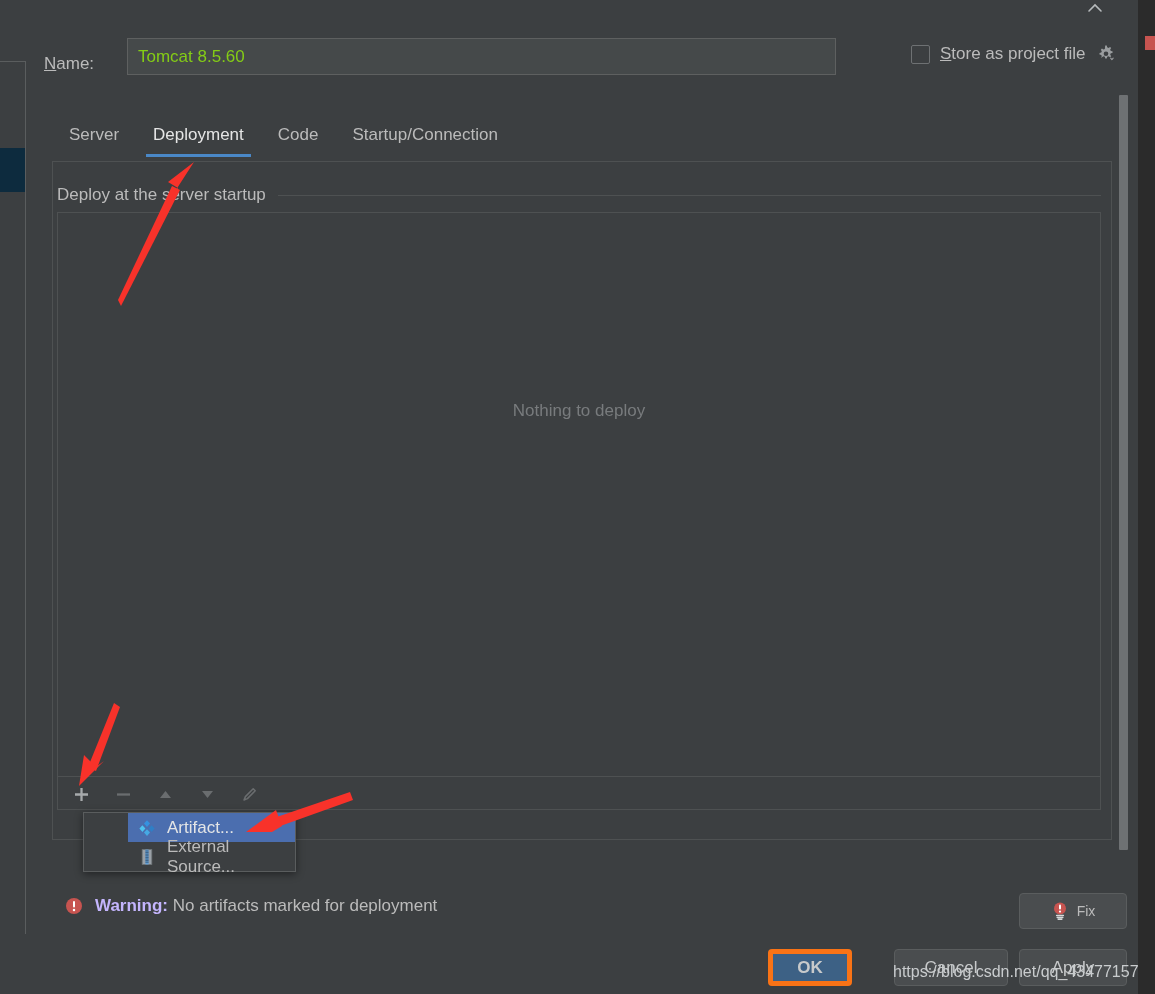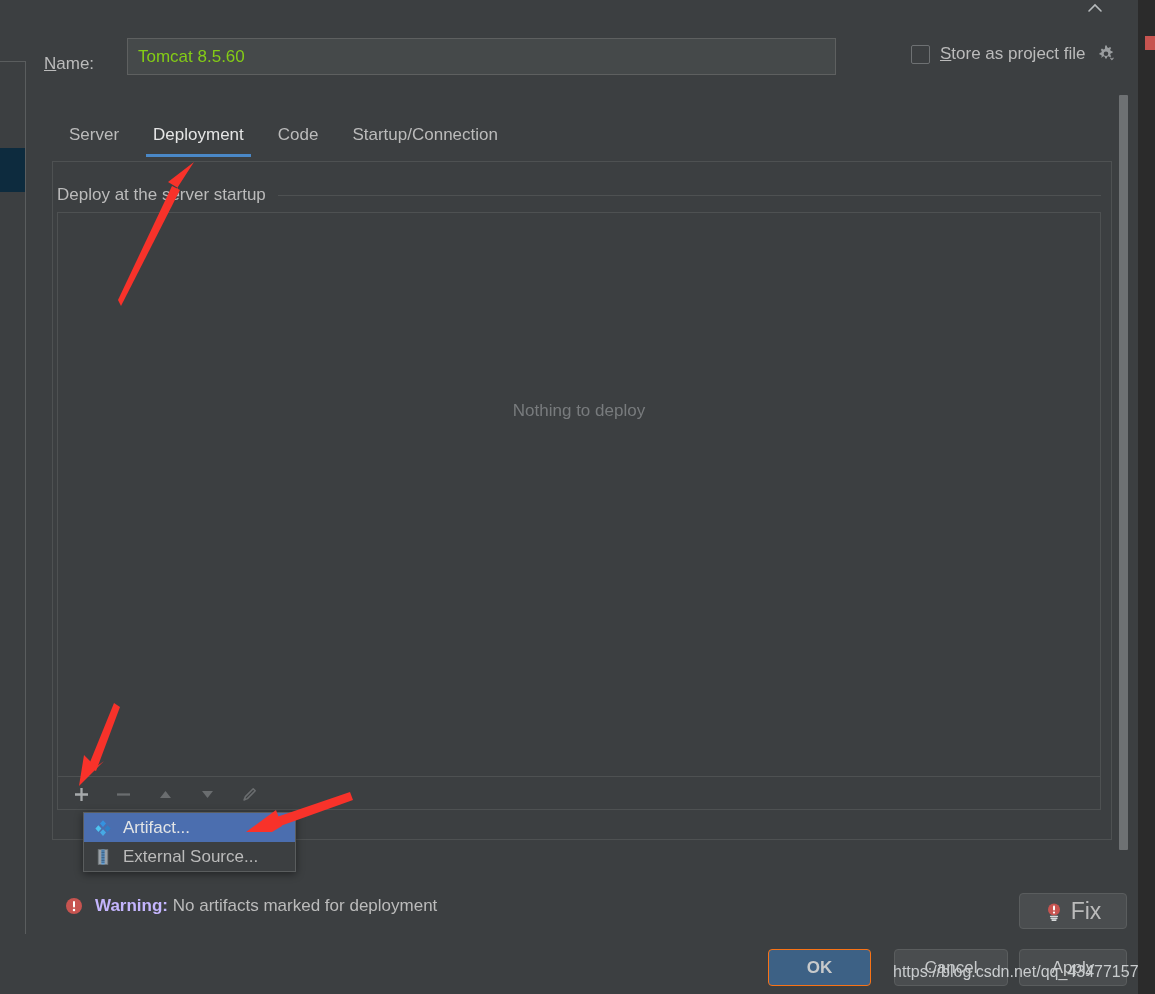--- a/index.html
+++ b/index.html
@@ -221,20 +221,21 @@
 
   
   .popup-menu {
     position: absolute;
     left: 57px; top: 812px;
     width: 213px;
     background: #3c3f41;
     border: 1px solid #5a5d5e;
     box-shadow: 0 2px 8px rgba(0,0,0,0.45);
     z-index: 30;
+    padding-left: 44px;
   }
   .menu-item {
     height: 29px;
     display: flex;
     align-items: center;
     gap: 11px;
     padding-left: 10px;
     font-size: 17px;
     color: #bbbbbb;
   }
@@ -267,21 +268,21 @@
     position: absolute;
     left: 993px; top: 893px;
     width: 108px; height: 36px;
     background: #4a4d4f;
     border: 1px solid #5a5d5e;
     border-radius: 4px;
     display: flex;
     align-items: center;
     justify-content: center;
     gap: 8px;
-    font-size: 23px;
+    font-size: 14px;
     color: #bbbbbb;
   }
   .bulb-icon { width: 18px; height: 20px; display:block; }
 
   
   .footer {
     position: absolute;
     left: 0; top: 949px;
     width: 1112px; height: 40px;
   }
@@ -292,23 +293,23 @@
     display: flex;
     align-items: center;
     justify-content: center;
     font-size: 17px;
     font-weight: bold;
     color: #c8cacb;
     border: 1px solid #5a5d5e;
     background: #4a4d4f;
   }
   .btn-ok {
-    left: 742px; width: 103px;
+    left: 742px; width: 84px;
     background: #3d6185;
-    border: 1px solid #f97316;
+    border: 5px solid #f97316;
   }
   .btn-cancel { left: 868px; width: 114px; font-weight: normal; }
   .btn-apply  { left: 993px; width: 108px; font-weight: normal; }
 
   
   .watermark {
     position: absolute;
     left: 893px; top: 963px;
     font-size: 16px;
     color: #c9ccce;

